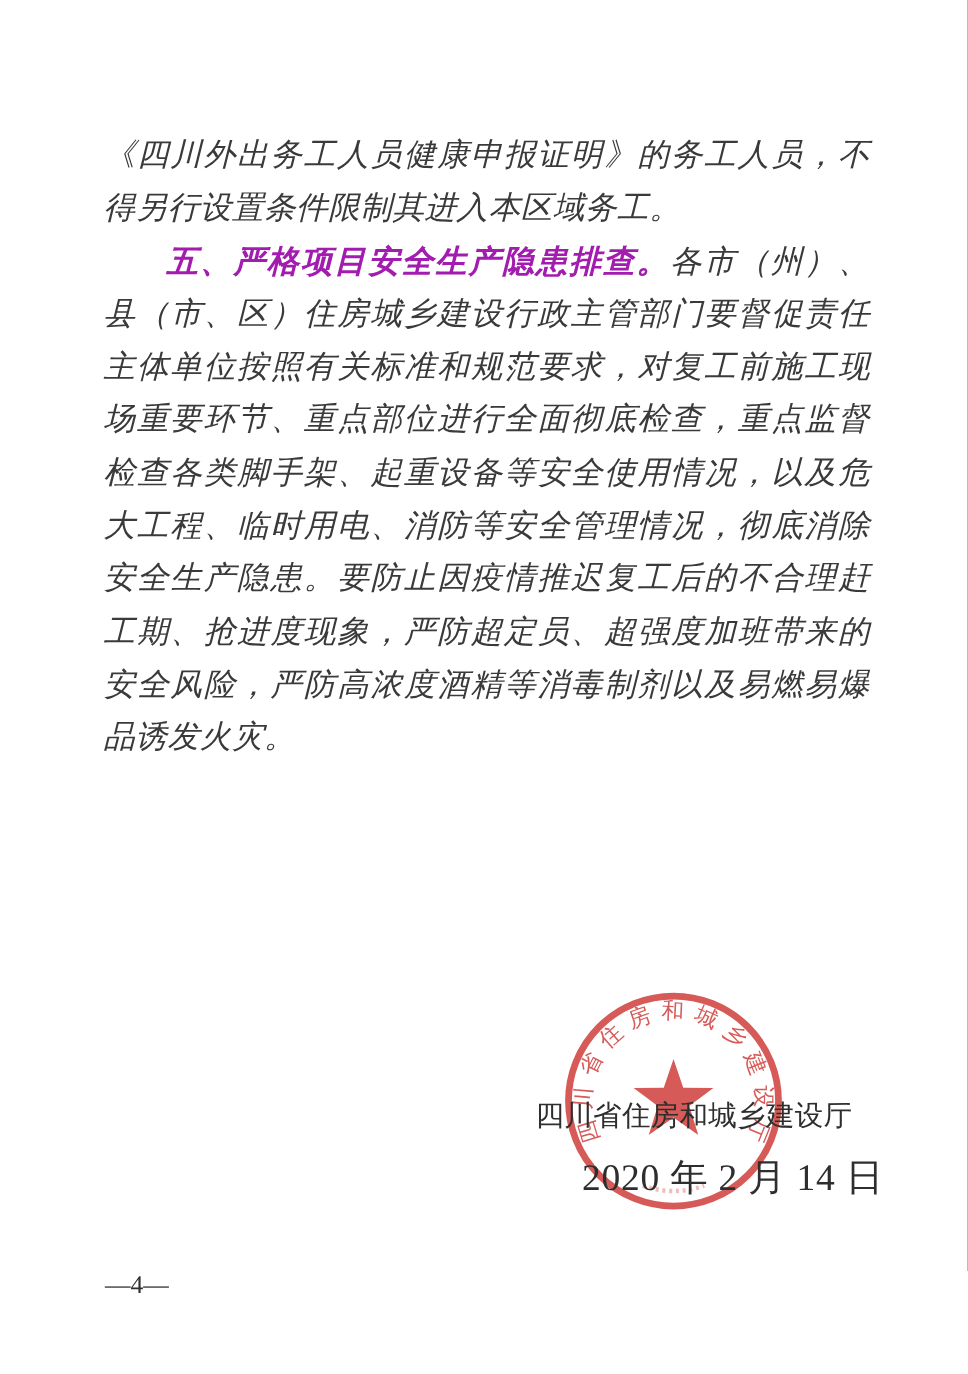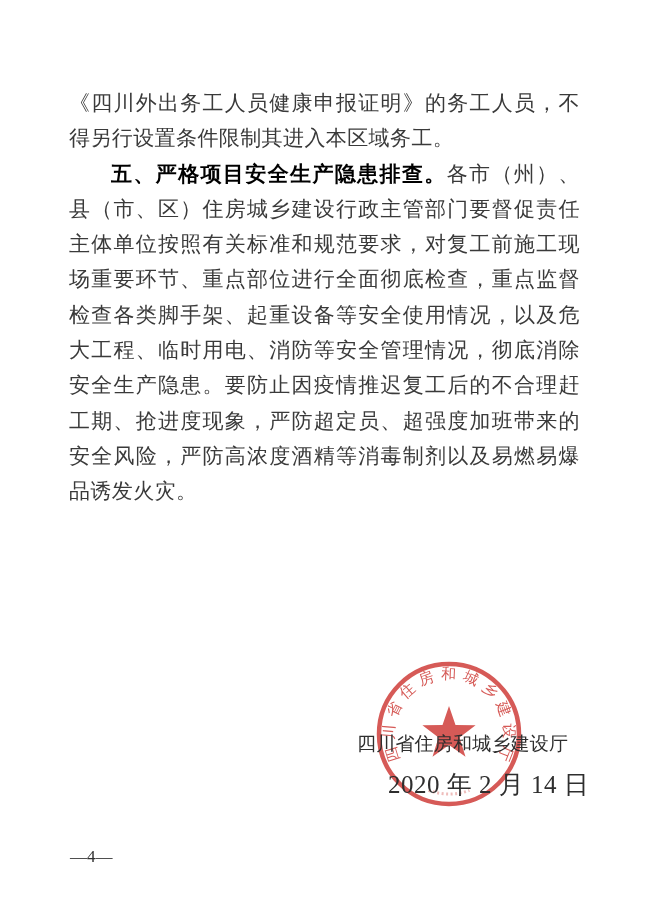--- a/index.html
+++ b/index.html
@@ -24,27 +24,28 @@
     width: 511px;
     font-size: 21px;
     line-height: 35.3px;
     color: #3a3a3a;
     letter-spacing: 0.4px;
   }
   .body-text p {
     margin: 0;
     text-align: justify;
     text-align-last: left;
+    font-style: italic;
   }
   .body-text p.indent {
     text-indent: 2em;
   }
   .run.bold {
     font-weight: 700;
-    color: #000000;
+    color: #a21caf;
   }
   
   .seal-svg {
     position: absolute;
     left: 374px;
     top: 659px;
     width: 150px;
     height: 150px;
     z-index: 1;
     opacity: 0.85;

